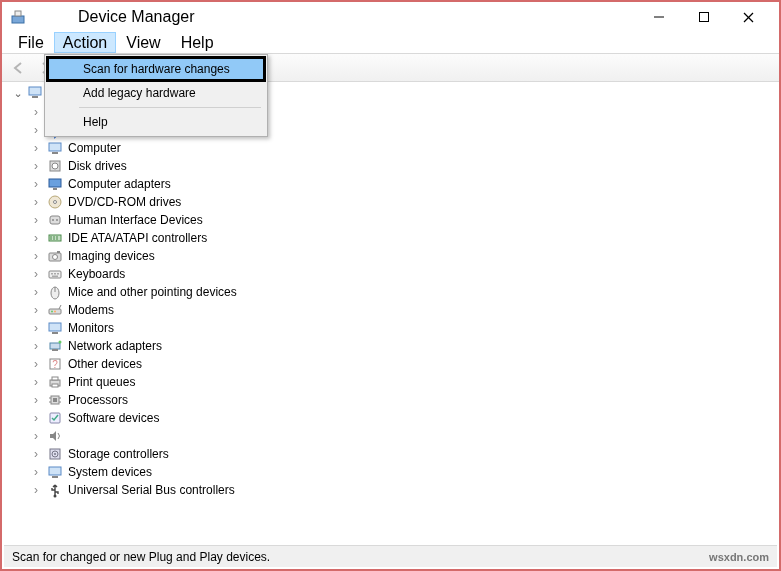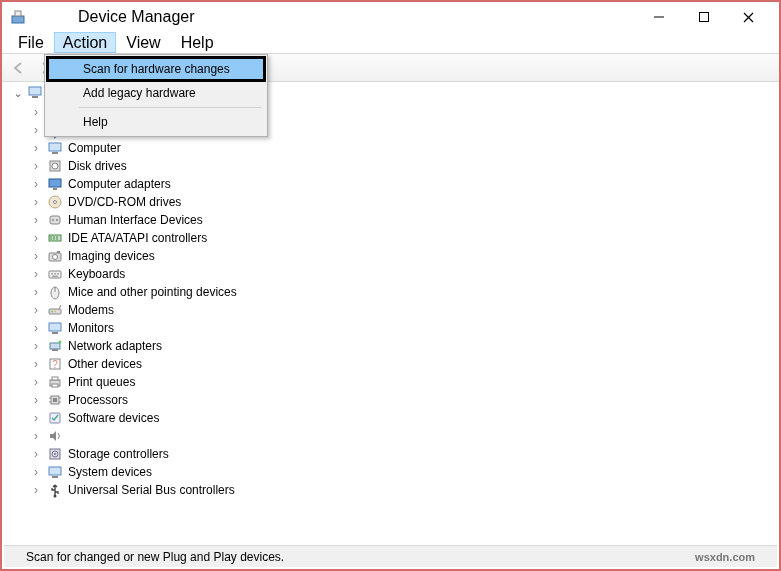--- a/index.html
+++ b/index.html
@@ -116,21 +116,21 @@
   }
   .node-row .expander { width:12px; text-align:center; color:#888; font-size:12px; line-height:1;}
   .node-row .icon { width:16px; height:16px; display:flex; align-items:center; justify-content:center;}
   .node-row .label { white-space: nowrap; }
   .statusbar {
     position:absolute;
     left:2px; right:2px; bottom:2px;
     height: 22px;
     display:flex; align-items:center;
     justify-content: space-between;
-    padding: 0 22px;
+    padding: 0 8px;
     font-size: 12px;
     background: #f0f0f0;
     border-top:1px solid #d9d9d9;
   }
   .statusbar .right { color:#777; font-size:11px;font-weight:bold;}
   svg { overflow: visible; }
 </style>
 </head>
 <body>
 

